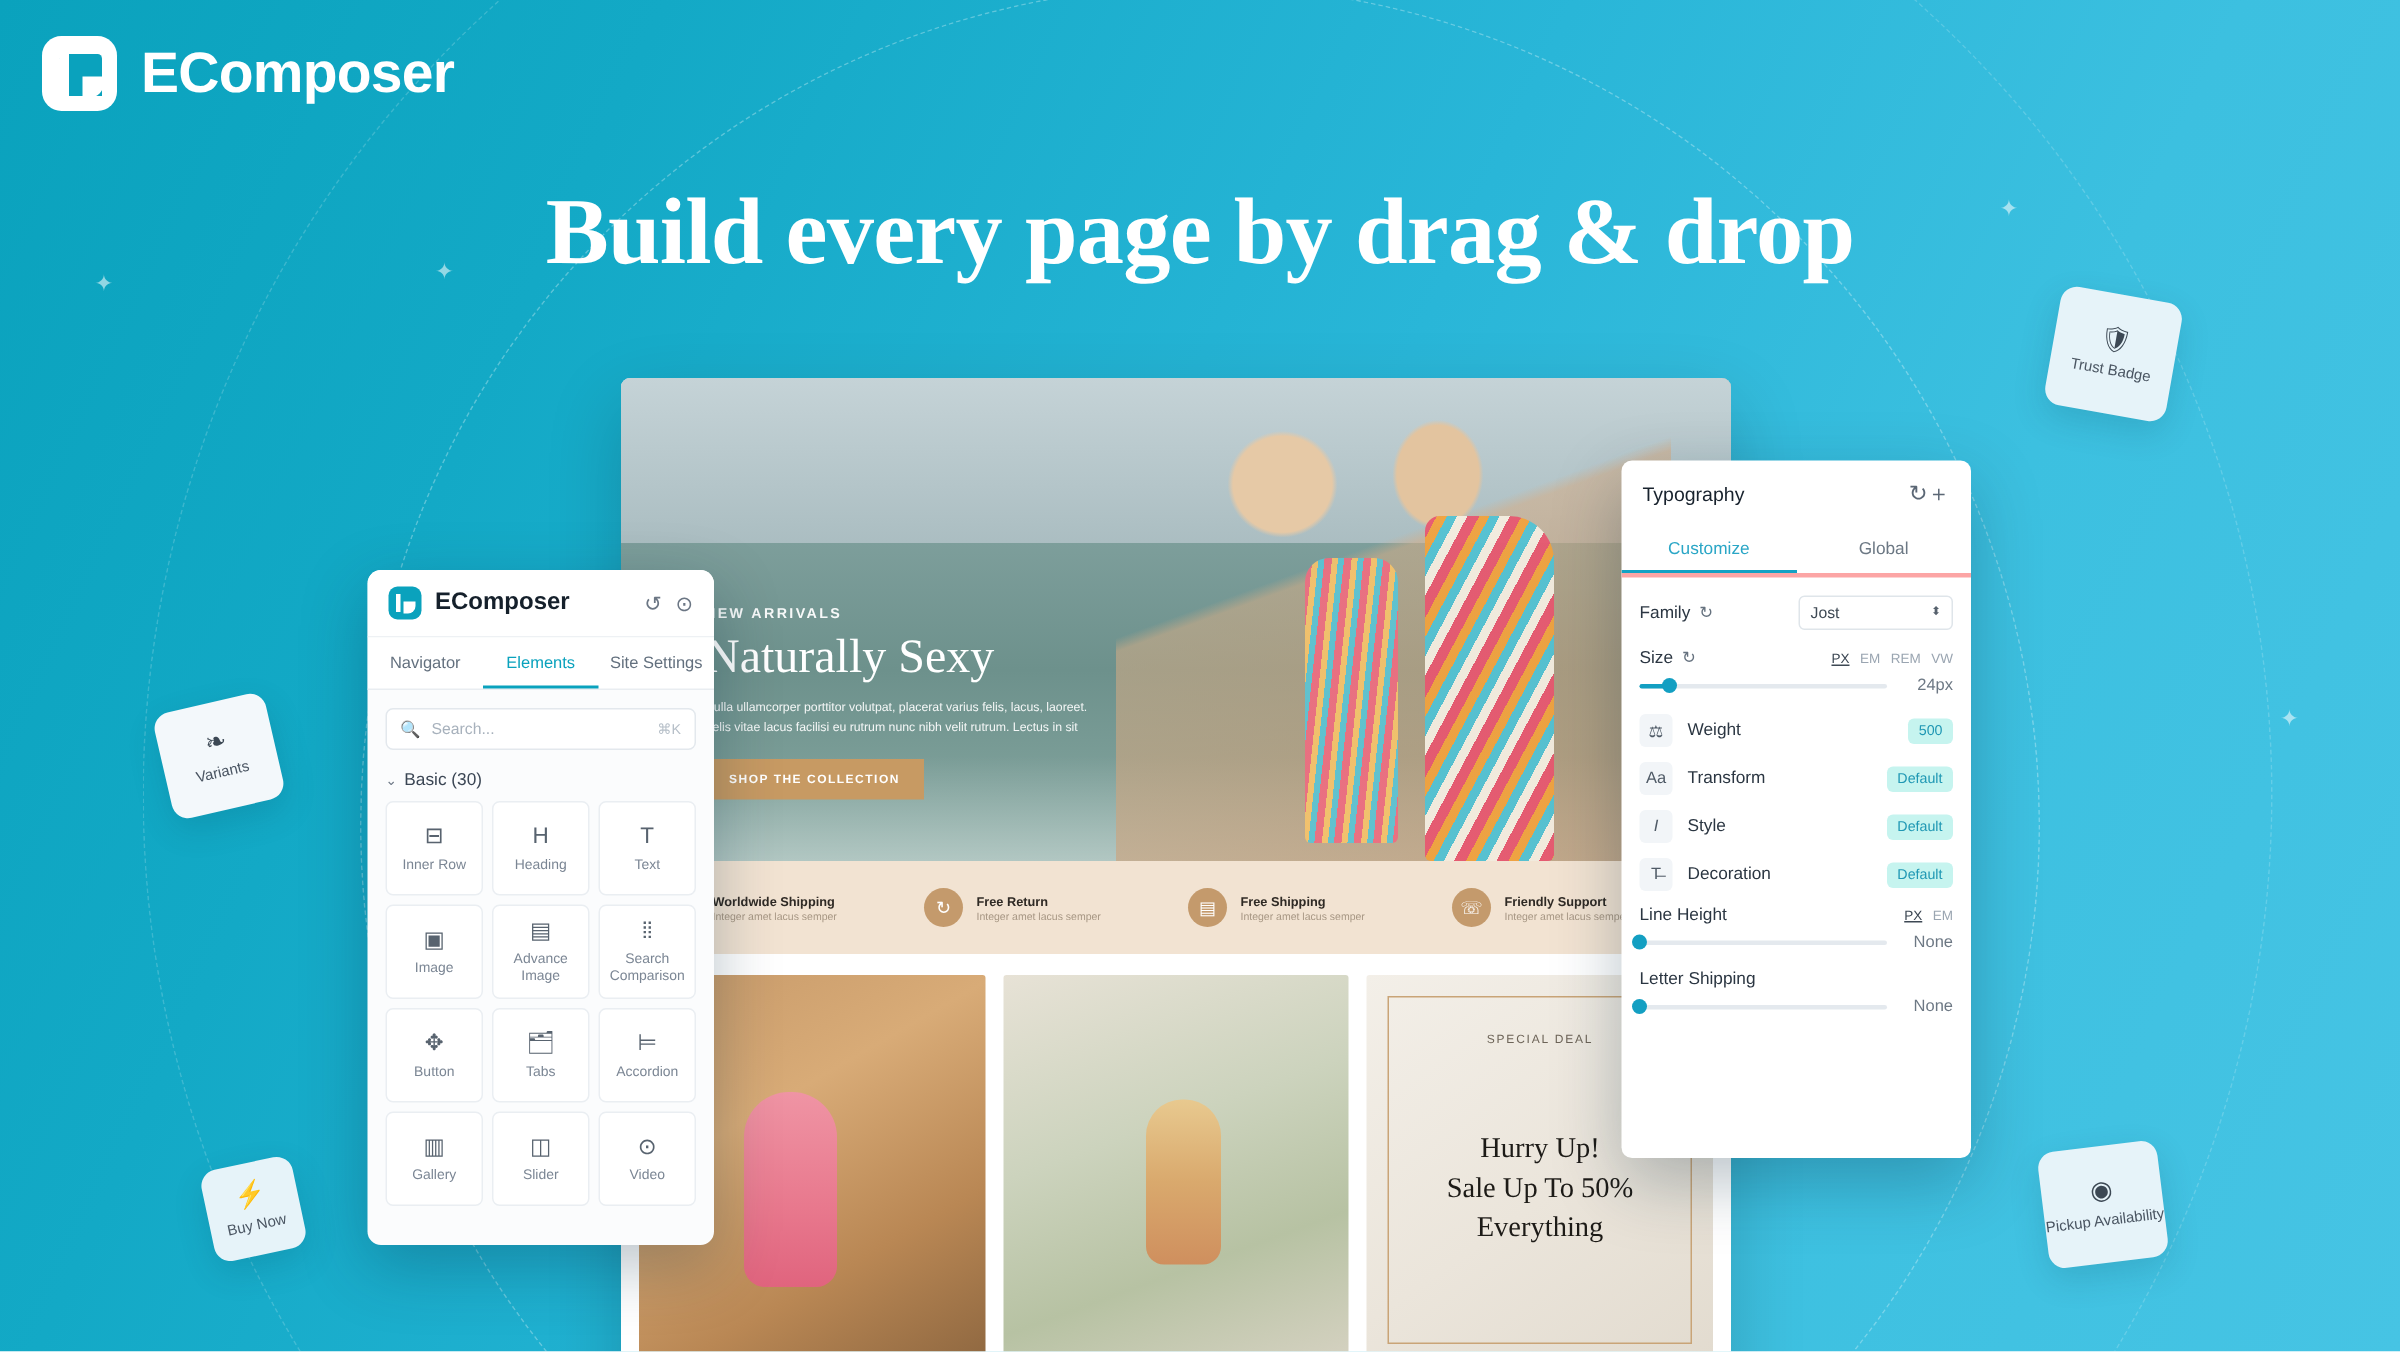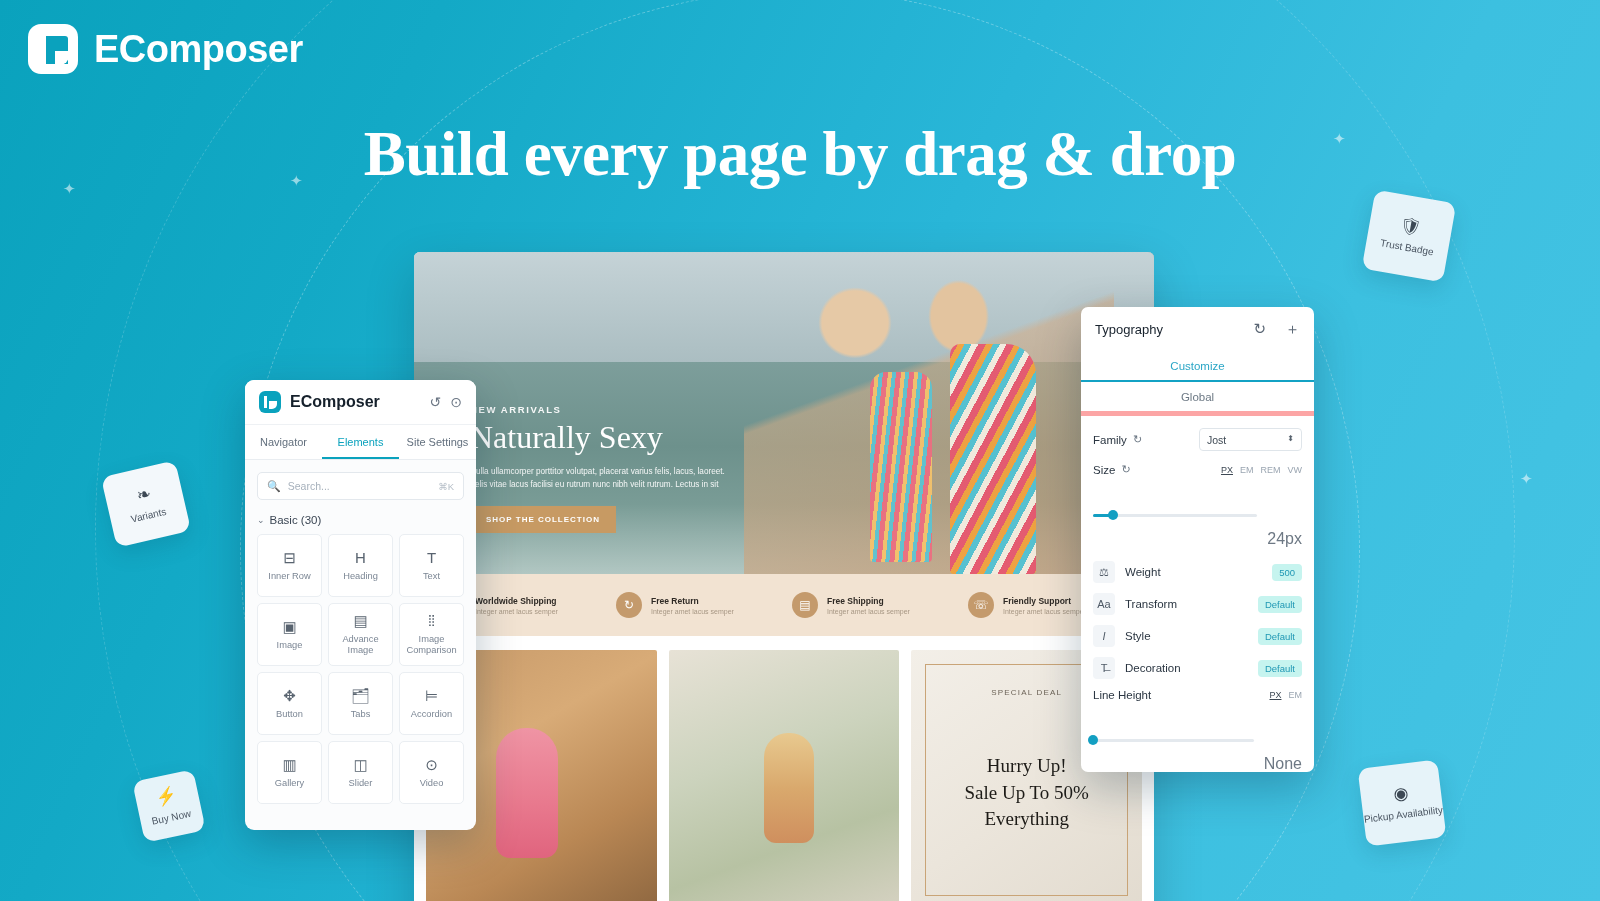--- a/index.html
+++ b/index.html
@@ -145,44 +145,44 @@
     display:flex; flex-direction:column; align-items:center; justify-content:center; gap: 6px;
   }
   .el-cell .gi { color:#58636f; font-size: 15px; line-height:1; }
   .el-cell .gl { font-size: 9.3px; color:#7b8694; text-align:center; line-height: 1.15; }
 
   
   .ty-panel {
     position:absolute; left: 1081px; top: 307px; width: 233px; height: 465px;
     background:#fff; border-radius: 7px; box-shadow: 0 16px 46px rgba(8,40,60,.28); overflow:hidden;
   }
-  .ty-head { height: 44px; display:flex; align-items:center; padding: 0 14px; gap: 19px; }
+  .ty-head { height: 44px; display:flex; align-items:center; padding: 0 14px; gap: 0; }
   .ty-title { flex:1; font-size: 13px; color:#18222d; }
   .ty-hi { color:#5b6775; font-size: 15px; }
-  .ty-tabs { display:flex; border-bottom:5px solid #fca5a5;flex-direction:column; }
+  .ty-tabs { display:flex; border-bottom:3px solid #fca5a5; }
   .ty-tab { flex:1; text-align:center; font-size: 11.5px; padding: 9px 0 8px; color:#6c7884; }
   .ty-tab.active { color:#2aa6c6; border-bottom:2px solid #13a2c4; }
   .ty-body { padding: 12px 12px 0 12px; }
   .ty-row { display:flex; margin-bottom: 6px; }
   .ty-lab { font-size: 11.5px; color:#2b3642; display:flex; align-items:center; gap:6px; }
   .ty-reset { color:#66727f; font-size: 11px; }
   .ty-spacer { flex:1; }
   .ty-select {
     width: 103px; height: 23px; border:1px solid #dfe5ea; border-radius:4px; background:#fff;
     display:flex; align-items:center; padding: 0 7px; font-size: 10.5px; color:#3e4954;
   }
   .ty-select .caret { margin-left:auto; font-size: 8px; color:#56616d; line-height: .8; text-align:center;}
   .unitset { display:flex; gap: 7px; align-items:center; }
   .unit { font-size: 9px; color:#9aa5b1; }
   .unit.on { color:#3d4854; text-decoration: underline; }
   .slider { display:flex; align-items:center; gap:10px; margin: 5px 0 13px; }
   .track { position:relative; flex:1; height:3px; background:#e4e9ee; border-radius:2px; }
   .fill { position:absolute; left:0; top:0; bottom:0; background:#139fc2; border-radius:2px; }
   .knob { position:absolute; top:50%; width:10px; height:10px; border-radius:50%; background:#139fc2; transform:translate(-50%,-50%); }
-  .sval { font-size: 16px; color:#6d7884; min-width: 34px; text-align:left;margin-top:48px; }
+  .sval { font-size: 11px; color:#6d7884; min-width: 34px; text-align:right; }
   .prow { display:flex; align-items:center; gap: 10px; margin-bottom: 10px; }
   .pibox { width:22px; height:22px; border-radius:4px; background:#f2f5f8; display:flex; align-items:center; justify-content:center; color:#4f5a66; font-size:11px; flex:none;}
   .plab { font-size: 11.5px; color:#2b3642; flex:1; }
   .badge { background:#c6f4ef; color:#2098b4; font-size: 9.5px; border-radius:4px; padding: 3px 7px; }
 
   
   .chip {
     position:absolute; background:#e6f3f9; border-radius: 11px;
     display:flex; flex-direction:column; align-items:center; justify-content:center; gap: 7px;
     box-shadow: 0 8px 22px rgba(0,60,80,.16); color:#3c4854;
@@ -322,21 +322,21 @@
       <div class="el-cell">
           <div class="gi">▣</div>
           <div class="gl">Image</div>
         </div>
       <div class="el-cell">
           <div class="gi">▤</div>
           <div class="gl">Advance Image</div>
         </div>
       <div class="el-cell">
           <div class="gi">⦙⦙</div>
-          <div class="gl">Image Comparison</div>
+          <div class="gl">Search Comparison</div>
         </div>
       <div class="el-cell">
           <div class="gi">✥</div>
           <div class="gl">Button</div>
         </div>
       <div class="el-cell">
           <div class="gi">🗂</div>
           <div class="gl">Tabs</div>
         </div>
       <div class="el-cell">

